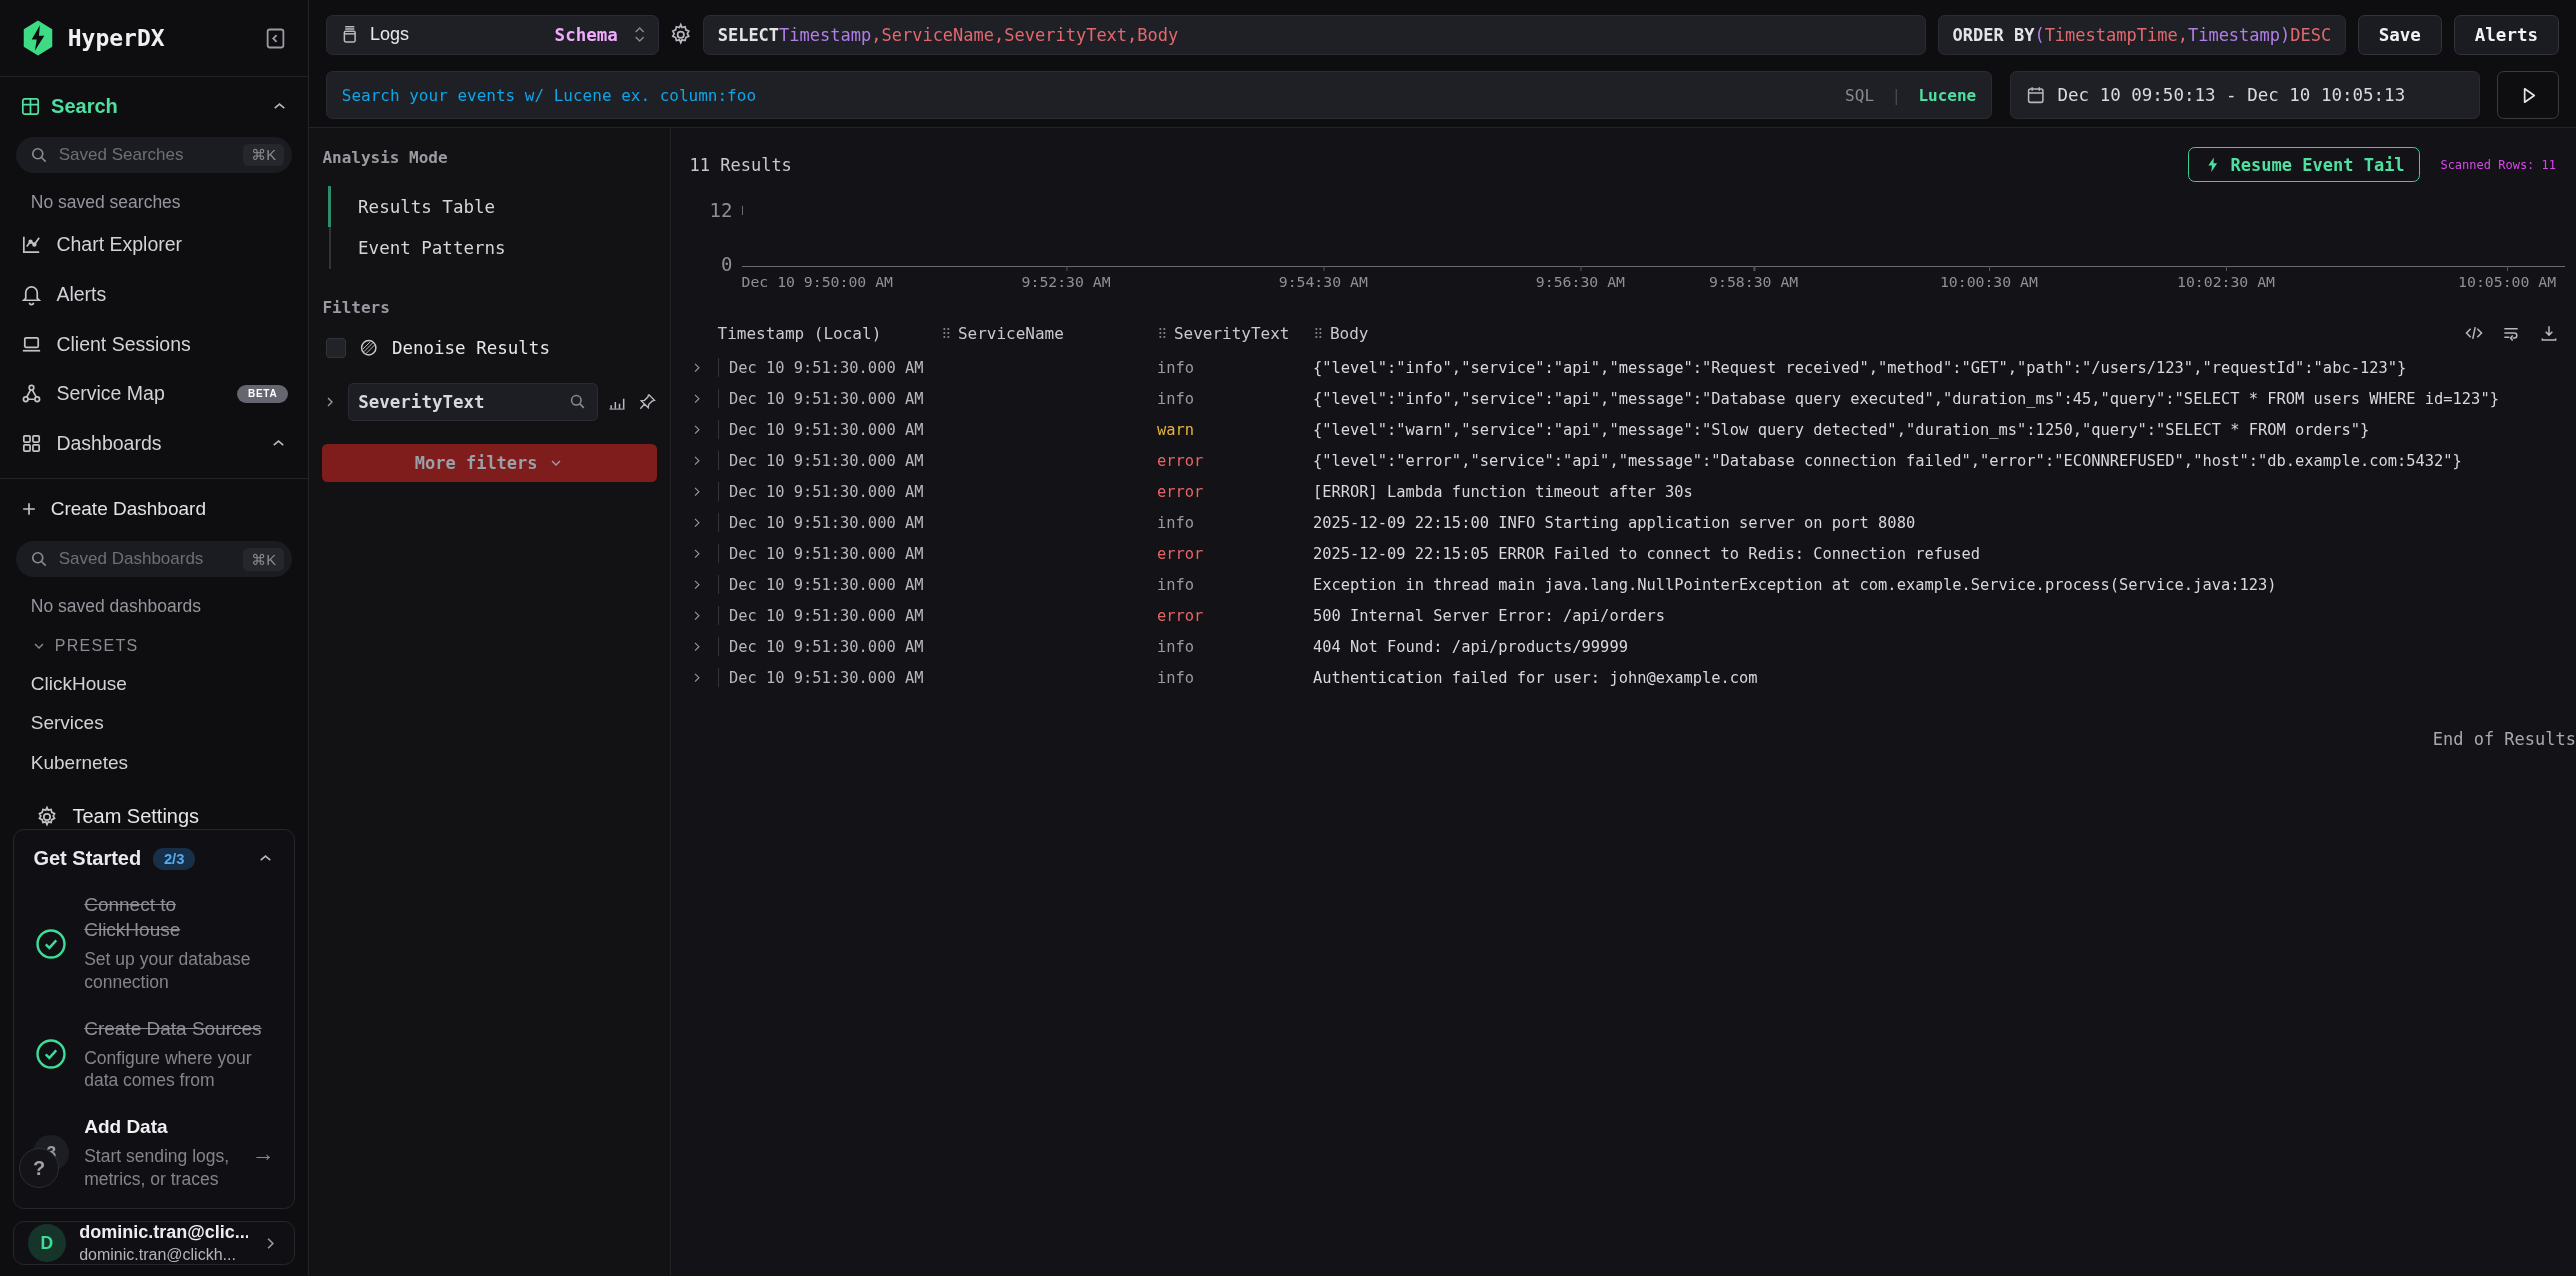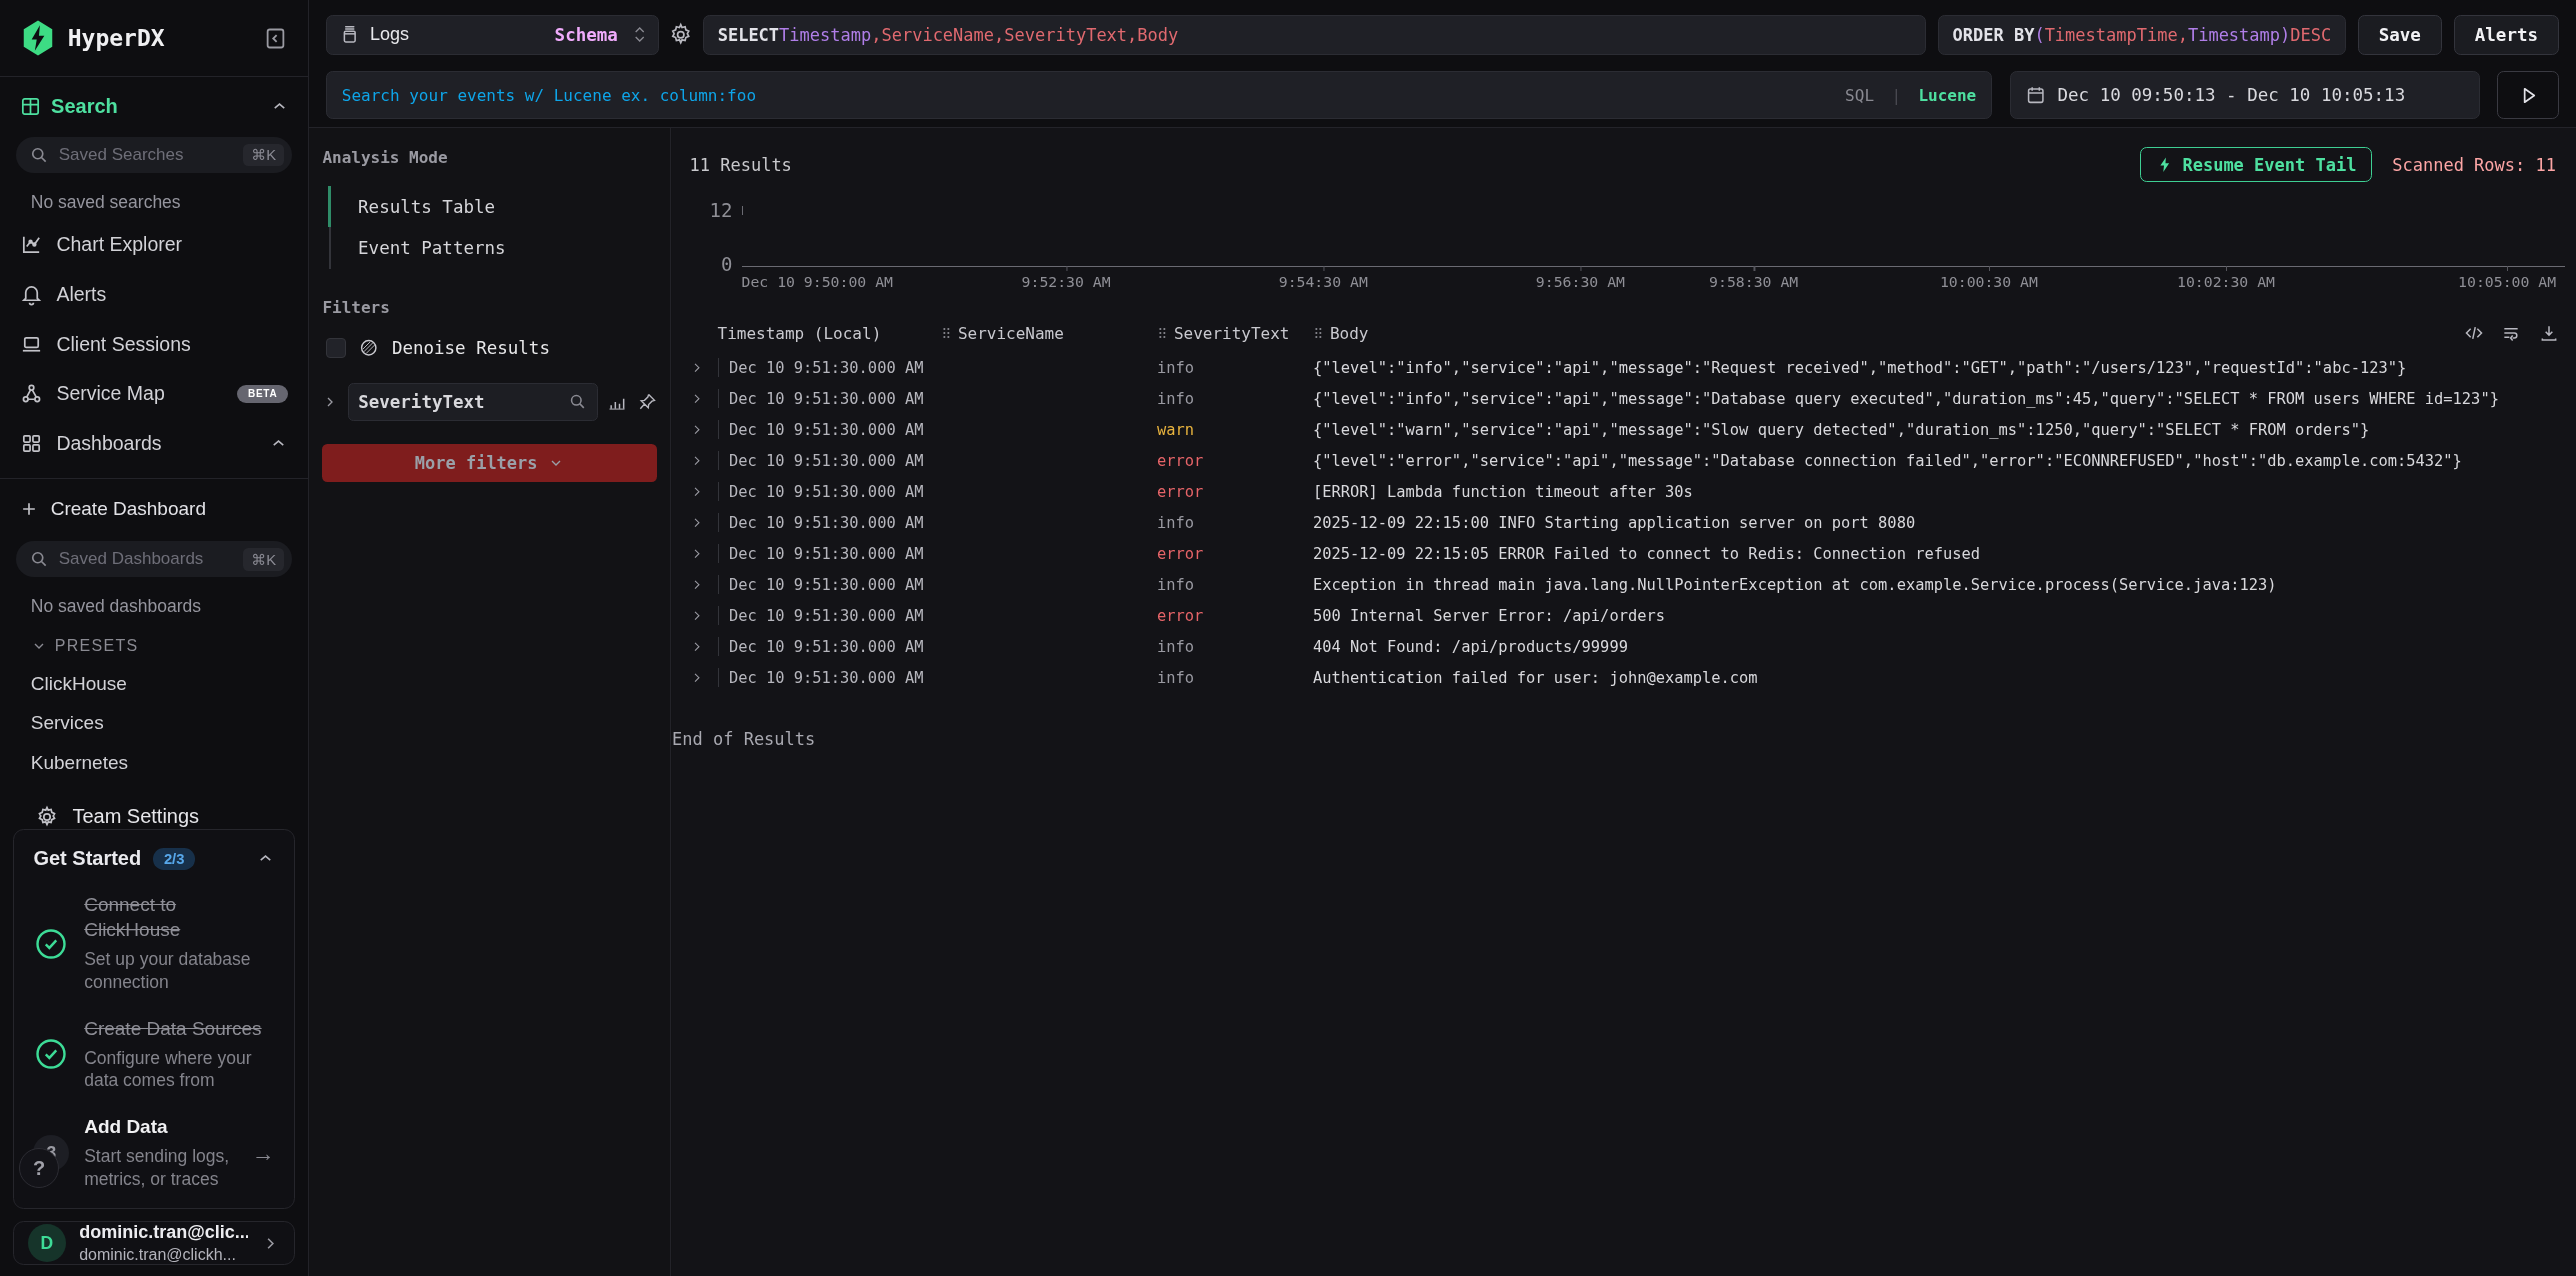--- a/index.html
+++ b/index.html
@@ -150,21 +150,21 @@
   .morefilters { margin-top:23px; height:38px; background:#7f1d1d; border-radius:5.4px; display:flex; align-items:center;
                  justify-content:center; gap:10.7px; font-family:"DejaVu Sans Mono", monospace; font-size:17px; font-weight:bold;
                  color:#9aa0a8; cursor:pointer; }
 
   
   .res-head { display:flex; align-items:center; padding:19px 20px 0 17.5px; }
   .res-count { font-family:"DejaVu Sans Mono", monospace; font-size:17px; color:#c8c8cc; }
   .res-head .spacer { flex:1; }
   .livetail { height:35px; border:1.3px solid #3ecf93; border-radius:6.7px; display:flex; align-items:center; gap:9.4px;
               padding:0 14.8px; color:#4ee0a0; font-family:"DejaVu Sans Mono", monospace; font-size:17px; font-weight:bold; cursor:pointer; }
-  .scanned { margin-left:20px; font-family:"DejaVu Sans Mono", monospace; font-size:17px; color:#fca5a5; }
+  .scanned { margin-left:20px; font-family:"DejaVu Sans Mono", monospace; font-size:12px; color:#d946ef; }
 
   
   .chart { position:relative; margin:16px 5.4px 0 17.5px; height:101px; }
   .plot { position:absolute; left:52px; right:5.4px; top:8px; bottom:32px; border-bottom:1.3px solid #6a6a72; }
   .plot::before { content:""; position:absolute; left:0; top:0; width:1.3px; height:9.4px; background:#6a6a72; }
   .ylab { position:absolute; width:43px; text-align:right; font-family:"DejaVu Sans Mono", monospace; font-size:19px; color:#8f8f96; }
   .ylab.top { top:1.3px; } .ylab.bottom { bottom:24px; }
   .bar { position:absolute; bottom:0; width:21.5px; display:flex; flex-direction:column-reverse; }
   .bar-seg { width:100%; }
   .x-tick { position:absolute; top:100%; margin-top:6.7px; transform:translateX(-50%); white-space:nowrap;
@@ -183,21 +183,21 @@
   .tbl-head .spacer-icons { display:flex; gap:17.5px; margin-left:13.4px; }
   .row { display:flex; align-items:center; padding:0 17.5px; height:31px; font-family:"DejaVu Sans Mono", monospace; font-size:15.4px; cursor:pointer; }
   .row-sep { width:0.7px; height:19px; background:#33343a; margin-right:10.7px; }
   .cell-ts { flex:0 0 212px; color:#b6b6bd; }
   .cell-svc { flex:0 0 216px; color:#b6b6bd; }
   .cell-sev { flex:0 0 156px; }
   .cell-body { flex:1; color:#d8d8dc; overflow:hidden; white-space:nowrap; }
   .sev-info { color:#9a9aa2; }
   .sev-warn { color:#e8b33e; }
   .sev-error { color:#e66468; }
-  .end-results { text-align:left; margin-top:36px; font-family:"DejaVu Sans Mono", monospace; font-size:17px; color:#a8a8b0; }
+  .end-results { text-align:right; margin-top:36px; font-family:"DejaVu Sans Mono", monospace; font-size:17px; color:#a8a8b0; }
 
   .icon { flex:none; display:inline-flex; }
   svg { display:block; }
 </style>
 </head>
 <body>
 
 <nav id="sidebar">
   <div class="sb-logo-row">
     <span class="icon">

